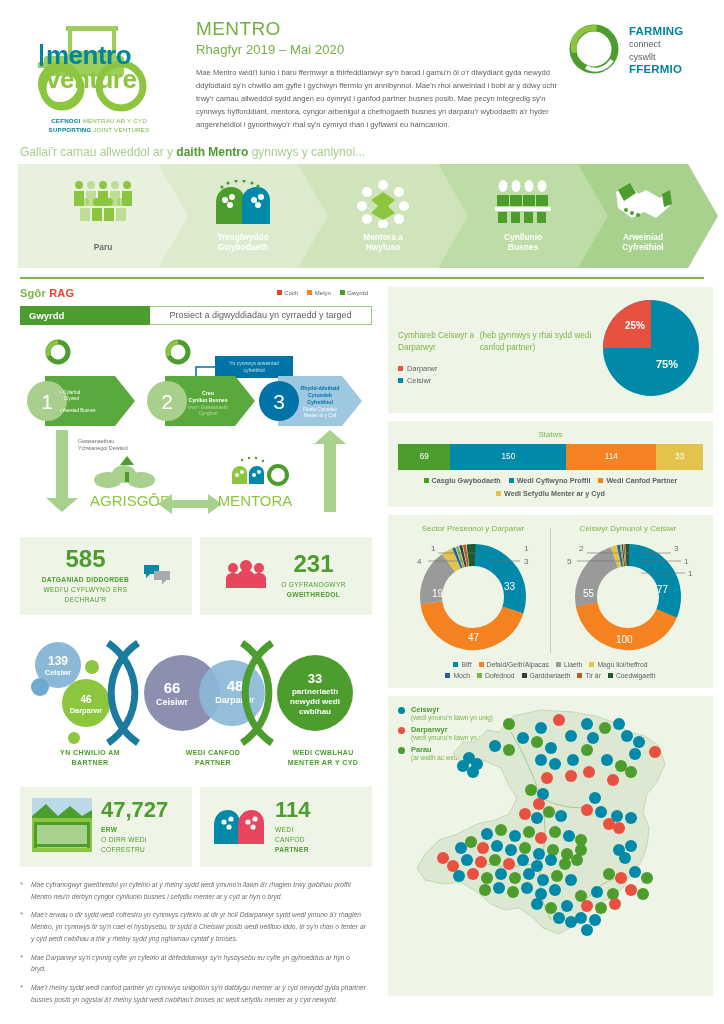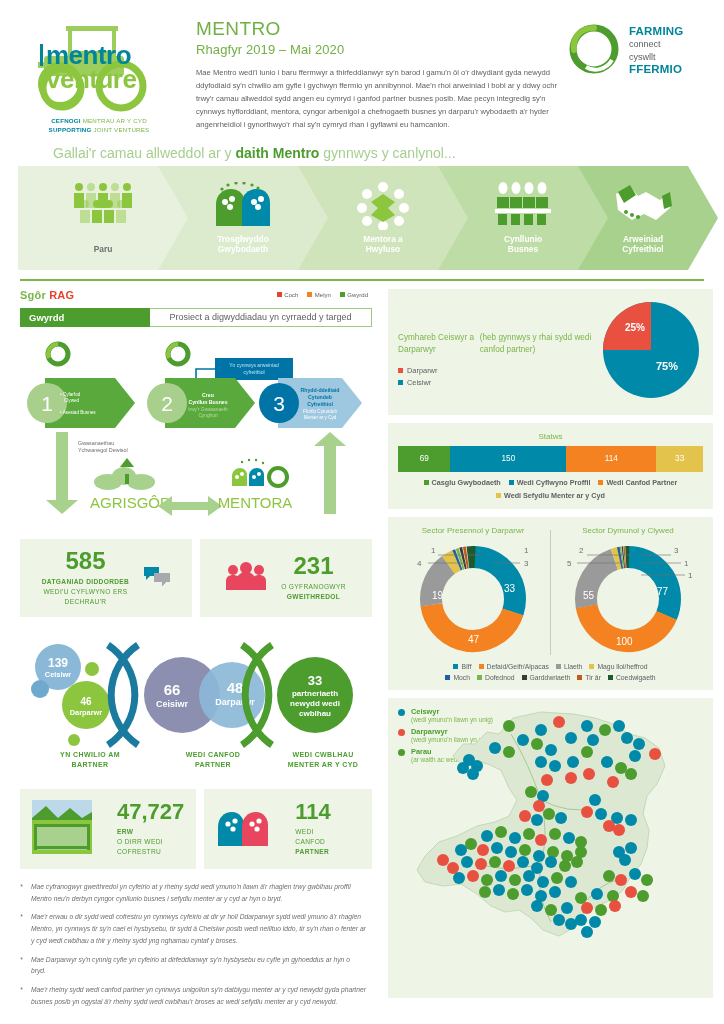--- a/index.html
+++ b/index.html
@@ -28,21 +28,21 @@
 
   .fc-logo { width:140px; flex:0 0 140px; display:flex; align-items:flex-start; padding-top:6px; }
   .fc-ring { width:56px; height:56px; flex:0 0 56px; }
   .fc-words { padding-left:7px; padding-top:5px; line-height:1.18; }
   .fc-words .l1 { font-size:11.5px; font-weight:bold; color:#00859b; letter-spacing:.2px;}
   .fc-words .l2 { font-size:9px; color:#5f6062; }
   .fc-words .l3 { font-size:9px; color:#5f6062; margin-top:3px;}
   .fc-words .l4 { font-size:11.5px; font-weight:bold; color:#00859b; letter-spacing:.2px;}
 
   
-  .journey-caption { font-size:14px; color:#a6cf8f; padding:6px 6px 5px 8px;margin-left:33px; }
+  .journey-caption { font-size:12px; color:#a6cf8f; padding:6px 6px 5px 8px; }
   .journey-caption b { color:#4c9c2e; }
   .journey { position:relative; height:104px; margin:0 6px; }
   .chev { position:absolute; top:0; height:104px; display:flex; flex-direction:column;
           align-items:center; justify-content:flex-start; }
   .chev-label { font-size:8.4px; font-weight:bold; color:#ffffff; text-align:center;
                 line-height:1.25; position:absolute; bottom:15px; width:100%; }
   .chev-ico { position:absolute; top:16px; width:100%; display:flex; justify-content:center; }
 
   
   .hr-green { height:2px; background:#7ab648; margin:9px 8px 0 8px; }
@@ -77,21 +77,21 @@
               letter-spacing:.35px; margin-top:4px; }
   .stat-lab .bd { font-weight:bold; }
 
   
   .vennwrap { position:relative; height:148px; margin-top:10px; }
   .venn-cap { position:absolute; bottom:4px; font-size:7px; font-weight:bold; color:#4c9c2e;
               text-align:center; line-height:1.5; letter-spacing:.4px; }
 
   
   .acre-card { flex:1; background:#eef4e6; height:80px; display:flex; align-items:center;
-               gap:25px; padding:0 12px; }
+               gap:9px; padding:0 12px; }
   .acre-num { font-size:22px; font-weight:bold; color:#4c9c2e; line-height:1; }
 
   
   .notes { margin-top:12px; padding-right:6px; }
   .note { display:flex; font-size:6.7px; font-style:italic; line-height:1.75;
           color:#6d6e71; margin-bottom:7px; }
   .note .ast { width:11px; flex:0 0 11px; }
 
   
   .panel { background:#eef4e6; padding:9px 10px; margin-bottom:8px; }
@@ -693,21 +693,21 @@
               <text x="33" y="16" font-size="8" fill="#6d6e71" font-family="Liberation Sans, sans-serif">1</text>
               <text x="19" y="29" font-size="8" fill="#6d6e71" font-family="Liberation Sans, sans-serif">4</text>
               <text x="126" y="29" font-size="8" fill="#6d6e71" font-family="Liberation Sans, sans-serif">3</text>
               <text x="126" y="16" font-size="8" fill="#6d6e71" font-family="Liberation Sans, sans-serif">1</text>
             </svg>
           </div>
 
           <div class="donut-sep"></div>
 
           <div class="donut-col">
-            <div class="donut-t">Sector Dymunol y Clywed</div>
+            <div class="donut-t">Ceiswyr Dymunol y Ceisiwr</div>
             <svg width="150" height="118" viewBox="0 0 150 118">
               <g transform="translate(75,62)">
 
                 <circle r="42" fill="none" stroke="#0089a8" stroke-width="22" stroke-dasharray="83 181" transform="rotate(-90)"></circle>
                 <circle r="42" fill="none" stroke="#f58220" stroke-width="22" stroke-dasharray="107.7 156.3" transform="rotate(23)"></circle>
                 <circle r="42" fill="none" stroke="#9a9a9a" stroke-width="22" stroke-dasharray="59.2 204.8" transform="rotate(170)"></circle>
                 <circle r="42" fill="none" stroke="#e3c34b" stroke-width="22" stroke-dasharray="5.4 258.6" transform="rotate(251)"></circle>
                 <circle r="42" fill="none" stroke="#1f5fa9" stroke-width="22" stroke-dasharray="2.2 261.8" transform="rotate(258)"></circle>
                 <circle r="42" fill="none" stroke="#7ab648" stroke-width="22" stroke-dasharray="1.1 262.9" transform="rotate(261)"></circle>
                 <circle r="42" fill="none" stroke="#3b3b3b" stroke-width="22" stroke-dasharray="1.1 262.9" transform="rotate(263)"></circle>

